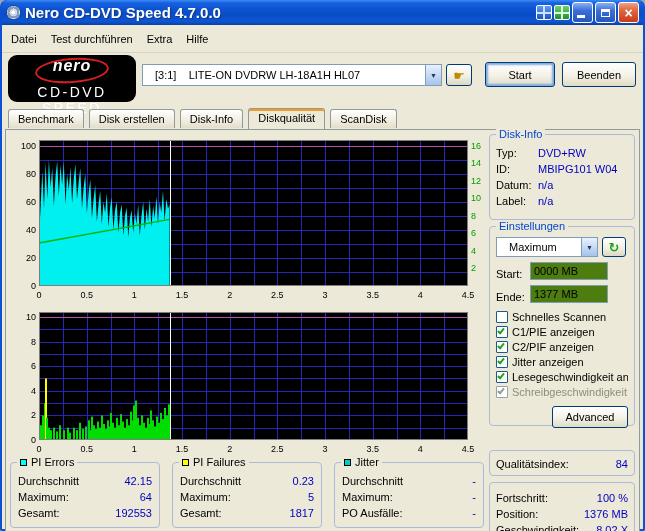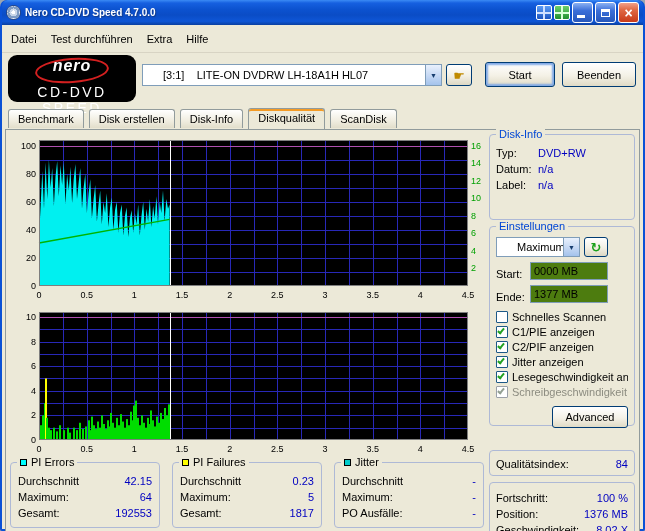--- a/index.html
+++ b/index.html
@@ -3,21 +3,21 @@
 <meta charset="utf-8">
 <style>
   *{box-sizing:border-box;margin:0;padding:0}
   body{margin:0;font-family:"Liberation Sans",sans-serif;background:#9AA5B1}
   .window{position:relative;width:645px;height:531px;background:#0A51D6;padding:0 2px 2px;border-radius:7px 7px 2px 2px;font-size:11px;color:#000;overflow:hidden}
   
   .titlebar{height:25px;display:flex;align-items:center;padding:0 4px;border-radius:6px 6px 0 0;
     background:linear-gradient(180deg,#3B8BF5 0%,#1660E0 12%,#0C52CF 38%,#0A4CC6 60%,#0E56D6 85%,#0A3FA0 100%)}
   .app-icon{width:15px;height:15px;border-radius:50%;flex:none;margin-right:4px;
     background:radial-gradient(circle,#ffffff 0 2px,#c9d6e8 2px 4px,#7f9cc4 4px 6px,#e8eef8 6px 8px);border:1px solid #27457f}
-  .title{color:#fff;font-weight:bold;font-size:10px;text-shadow:1px 1px 1px #123a87;flex:1 1 auto;white-space:nowrap;overflow:hidden}
+  .title{color:#fff;font-weight:bold;font-size:15px;text-shadow:1px 1px 1px #123a87;flex:1 1 auto;white-space:nowrap;overflow:hidden}
   .tb-buttons{display:flex;align-items:center;gap:2px}
   .tb-extra{width:16px;height:15px;border:1px solid #fff;border-radius:2px;display:inline-block}
   .tb-extra-blue{background-image:linear-gradient(to right,transparent 6px,#cfe0ff 6px,#cfe0ff 8px,transparent 8px),linear-gradient(to bottom,transparent 6px,#cfe0ff 6px,#cfe0ff 8px,transparent 8px),linear-gradient(#5b9cf5,#1c55c0)}
   .tb-extra-green{background-image:linear-gradient(to right,transparent 6px,#d8ffd8 6px,#d8ffd8 8px,transparent 8px),linear-gradient(to bottom,transparent 6px,#d8ffd8 6px,#d8ffd8 8px,transparent 8px),linear-gradient(#6cd06c,#1f8f2f)}
   .tb-btn{width:21px;height:21px;border:1px solid #fff;border-radius:3px;display:inline-flex;align-items:center;justify-content:center;
     background:linear-gradient(180deg,#8ab1f3 0%,#3b6fd8 40%,#2657bb 100%);cursor:pointer}
   .tb-close{background:linear-gradient(180deg,#f0a089 0%,#e06a45 35%,#c83a18 100%)}
   .glyph-min{width:8px;height:3px;background:#fff;align-self:flex-end;margin:0 auto 4px 4px}
   .glyph-max{width:9px;height:8px;border:1px solid #fff;border-top-width:3px}
   .glyph-x{color:#fff;font-weight:bold;font-size:14px;line-height:1}
@@ -27,21 +27,21 @@
   .menu-item{padding:2px 7px;cursor:default}
   
   .toolbar{position:relative;height:54px}
   .logo{position:absolute;left:6px;top:2px;width:128px;height:47px;background:#000;border-radius:9px;color:#fff;text-align:center;padding-top:2px}
   .logo-nero-wrap{position:relative;height:27px}
   .logo-ellipse{position:absolute;left:27px;top:1px;width:74px;height:25px;border:2px solid #d42020;border-radius:50%;transform:rotate(-4deg)}
   .logo-nero{font-style:italic;font-weight:bold;font-size:16px;letter-spacing:1px;position:relative}
   .logo-sub{font-size:14px;letter-spacing:2.5px;color:#fff}
   .combo{border:1px solid #7F9DB9;background:#fff;display:flex;align-items:center;cursor:default}
   .drive-combo{position:absolute;left:140px;top:11px;width:300px;height:22px}
-  .combo-text{flex:1;padding-left:20px;white-space:pre;overflow:hidden}
+  .combo-text{flex:1;padding-left:12px;white-space:pre;overflow:hidden}
   .combo-arrow{width:16px;height:100%;border-left:1px solid #7F9DB9;display:flex;align-items:center;justify-content:center;
     font-size:7px;color:#163d6e;background:linear-gradient(180deg,#e9f1fd 0%,#cbdcf5 45%,#a4c3ec 100%)}
   .icon-btn{border:1px solid #003C74;border-radius:3px;background:linear-gradient(180deg,#ffffff 0%,#f2efe4 55%,#ddd8c4 100%);
     display:flex;align-items:center;justify-content:center;cursor:pointer;font-family:"DejaVu Sans",sans-serif}
   .hand-btn{position:absolute;left:444px;top:11px;width:26px;height:22px;font-size:13px;color:#c08a00}
   .btn{height:25px;border:1px solid #003C74;border-radius:3px;background:linear-gradient(180deg,#ffffff 0%,#f4f1e6 55%,#e0dbc6 100%);
     font-family:"Liberation Sans",sans-serif;font-size:11px;cursor:pointer}
   .btn-start{position:absolute;left:483px;top:9px;width:70px;box-shadow:inset 0 0 2px 2px #7fa8e6}
   .btn-quit{position:absolute;left:560px;top:9px;width:74px}
   
@@ -61,21 +61,21 @@
   .group-title{position:absolute;top:-7px;left:6px;background:#ECE9D8;padding:0 3px;white-space:nowrap;display:flex;align-items:center}
   .gt-blue{color:#0046D5}
   .sq{display:inline-block;width:7px;height:7px;border:1px solid #000;margin-right:4px;flex:none}
   .val{color:#0000C0}
   
   .g-diskinfo{height:86px;margin-bottom:6px;padding:10px 6px 0}
   .info-row{display:flex;line-height:16px}
   .info-row .lbl{width:42px;flex:none}
   .g-settings{height:200px;margin-bottom:24px;padding:10px 6px 0}
   .combo-row{display:flex;align-items:center}
-  .speed-combo{width:84px;height:20px}
+  .speed-combo{width:102px;height:20px}
   .refresh-btn{width:24px;height:20px;margin-left:4px;font-size:13px;color:#1aa11a;font-weight:bold}
   .field-row{display:flex;align-items:flex-end;margin-top:5px}
   .flbl{width:34px;flex:none}
   .field{width:78px;height:18px;border:1px solid #7F9DB9;font:11px "Liberation Sans",sans-serif;padding:0 3px;background:#4d7c0f}
   .cb-list{margin-top:6px}
   .cb-row{display:flex;align-items:center;height:15px;overflow:hidden;white-space:nowrap;cursor:default}
   .cb{width:12px;height:12px;border:1px solid #1d5987;border-radius:1px;background:#fff;margin-right:4px;position:relative;flex:none}
   .check{display:none;position:absolute;left:2px;top:0;width:4px;height:7px;border-right:2px solid #21A121;border-bottom:2px solid #21A121;transform:rotate(40deg)}
   .cb[data-checked="true"] .check{display:block}
   .cb-row[data-disabled="true"] .cb{border-color:#9aa0a8}
@@ -381,20 +381,24 @@
       </div>
 
       <div class="right-col">
         <div class="group g-diskinfo">
           <div class="group-title gt-blue">Disk-Info</div>
           <div class="info-row">
               <span class="lbl">Typ:</span>
               <span class="val">DVD+RW</span>
             </div>
           <div class="info-row">
+              <span class="lbl">ID:</span>
+              <span class="val">MBIPG101 W04</span>
+            </div>
+          <div class="info-row">
               <span class="lbl">Datum:</span>
               <span class="val">n/a</span>
             </div>
           <div class="info-row">
               <span class="lbl">Label:</span>
               <span class="val">n/a</span>
             </div>
         </div>
 
         <div class="group g-settings">

